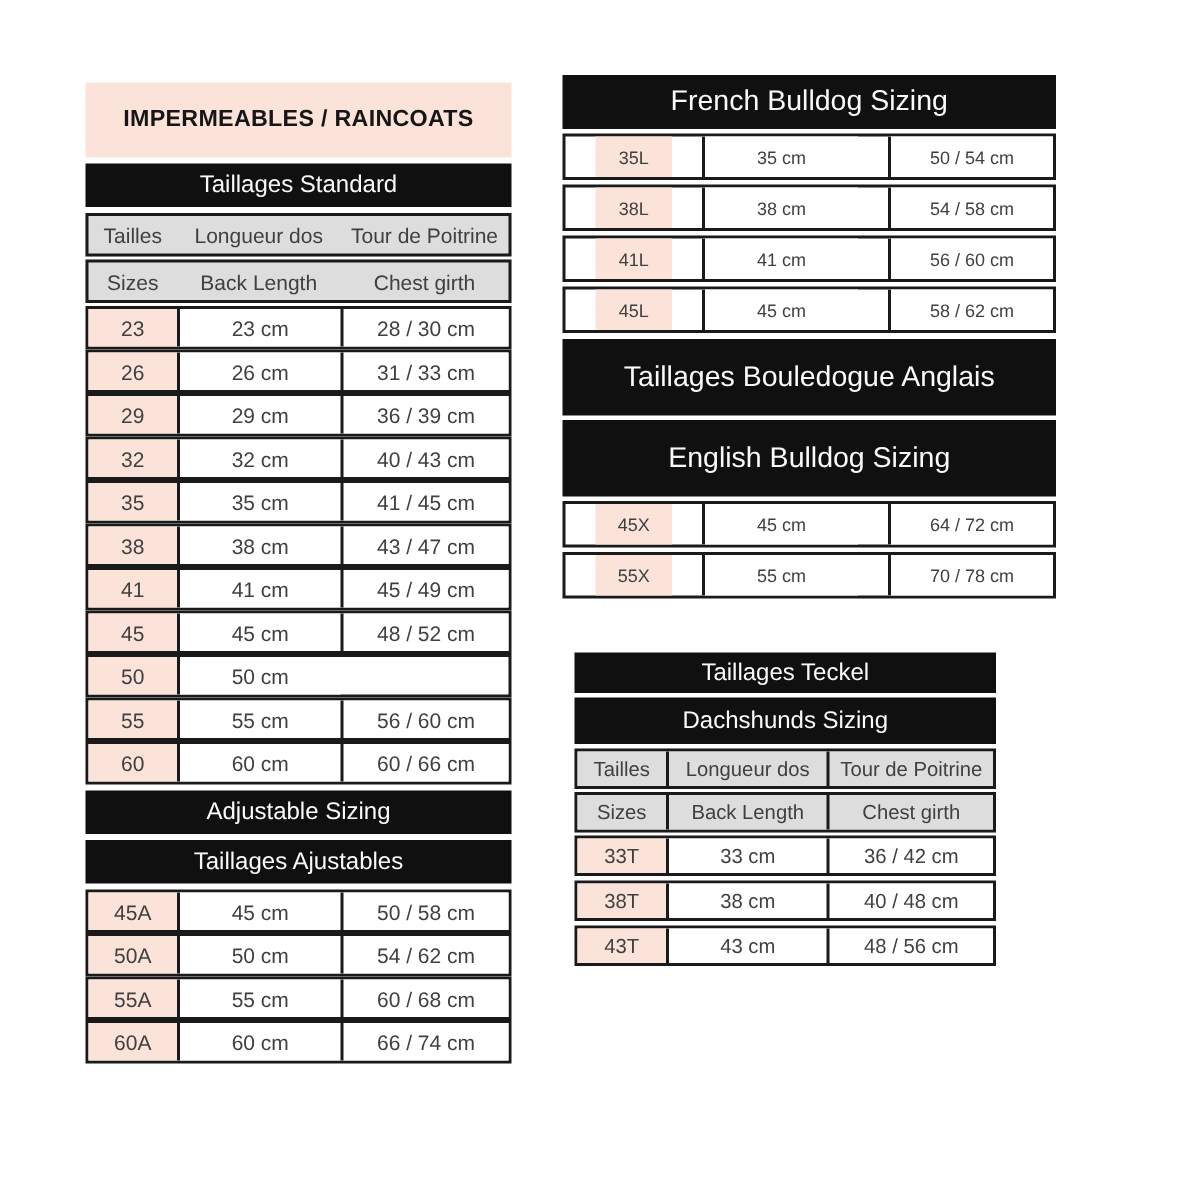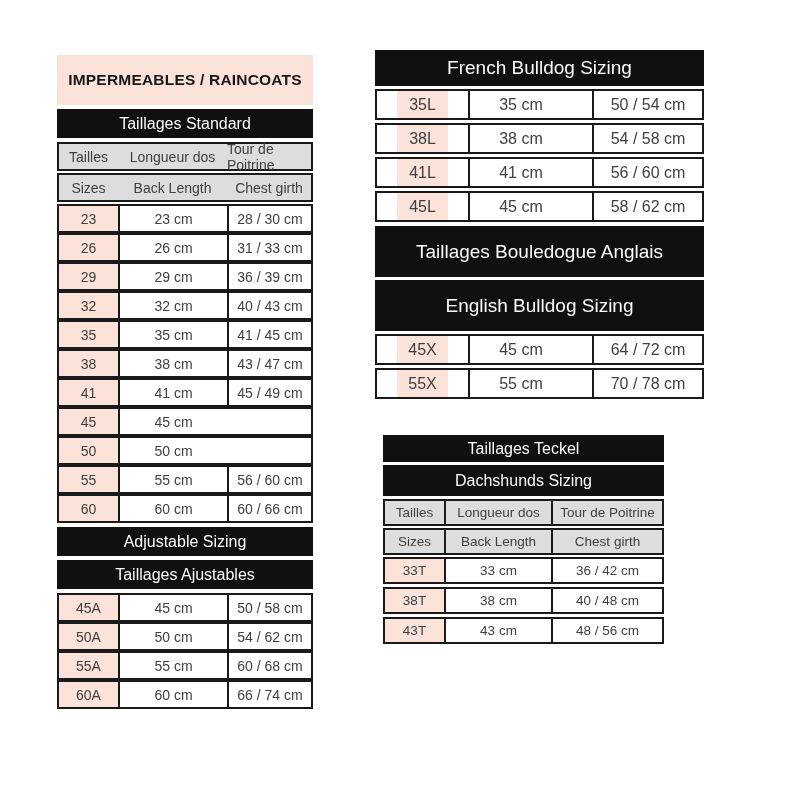--- a/index.html
+++ b/index.html
@@ -43,34 +43,34 @@
   .trow .cell + .cell{border-left:2px solid var(--border);}
 
   
   .hrow{background:var(--gray);margin-bottom:2px;}
   .hrow .cell{background:var(--gray);}
   .teckel .hrow .cell + .cell{border-left:2px solid var(--border);}
   .left-table .hrow .cell{background:transparent;}
 
   
   .left-table .cell{height:25px;font-size:14px;}
-  .bulldog .cell{height:27px;font-size:16px;margin-left:20px;}
+  .bulldog .cell{height:27px;font-size:12px;margin-left:20px;}
   .teckel .cell{height:23px;font-size:13.5px;}
 
   
   .rows.tight .trow + .trow{margin-top:0;text-align:center;}
   .rows.gapped .trow + .trow{margin-top:3px;}
   .rows{margin-bottom:4px;}
 </style>
 </head>
 <body>
 
 <div id="canvas">
 
-  <div class="abs left-table left-cols" style="left:57px;top:55px;width:256px;">
+  <div class="abs left-table left-cols" style="left:57px;top:55px;width:284px;">
     <div class="title-block">IMPERMEABLES / RAINCOATS</div>
     <div class="bar">Taillages Standard</div>
     <div>
         <div class="hrow">
           <div class="cell c0">Tailles</div>
           <div class="cell c1">Longueur dos</div>
           <div class="cell c2">Tour de Poitrine</div>
         </div>
       </div>
     <div>
@@ -112,20 +112,21 @@
           <div class="cell c2">43 / 47 cm</div>
         </div>
         <div class="trow">
           <div class="cell c0">41</div>
           <div class="cell c1">41 cm</div>
           <div class="cell c2">45 / 49 cm</div>
         </div>
         <div class="trow">
           <div class="cell c0">45</div>
           <div class="cell c1">45 cm</div>
+          <div class="cell c2">48 / 52 cm</div>
         </div>
         <div class="trow">
           <div class="cell c0">50</div>
           <div class="cell c1">50 cm</div>
         </div>
         <div class="trow">
           <div class="cell c0">55</div>
           <div class="cell c1">55 cm</div>
           <div class="cell c2">56 / 60 cm</div>
         </div>

